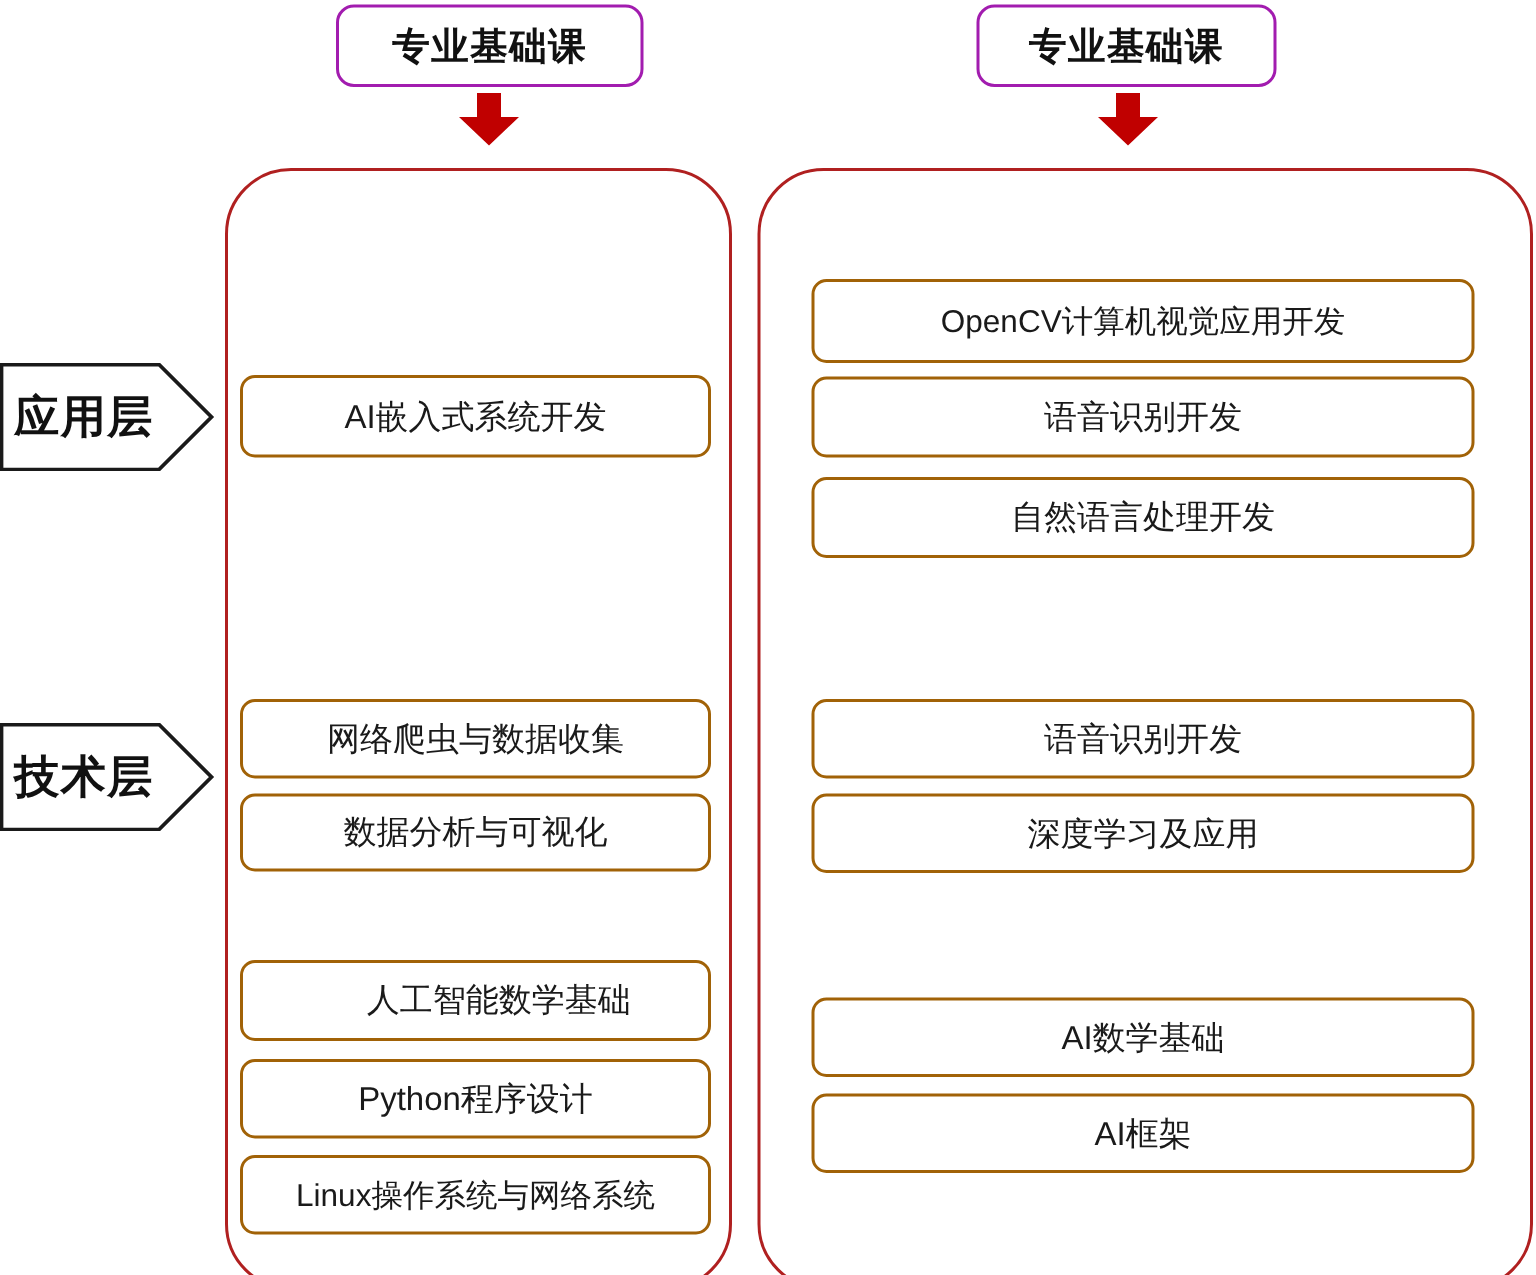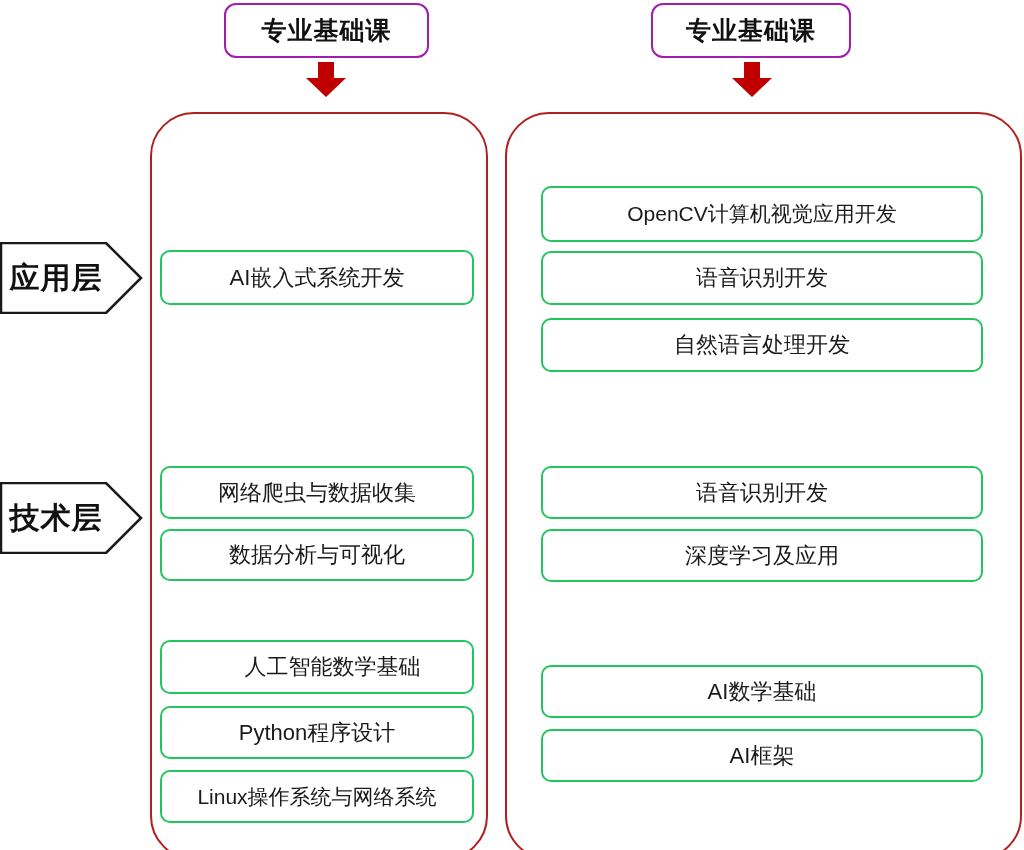--- a/index.html
+++ b/index.html
@@ -76,21 +76,21 @@
     letter-spacing: 1px;
   }
   #layer-tag-0 { left: 0px; top: 242px; }
   #layer-tag-1 { left: 0px; top: 482px; }
   #layer-tag-2 { left: 0px; top: 697px; }
 
   
   .course-box {
     position: absolute;
     box-sizing: border-box;
-    border: 2px solid #22c55e;
+    border: 2px solid #a16207;
     border-radius: 10px;
     background: #ffffff;
     display: flex;
     align-items: center;
     justify-content: center;
     font-size: 22px;
     color: #1a1a1a;
     white-space: nowrap;
   }
   .course-box.col-basic { left: 160px; width: 314px; }

